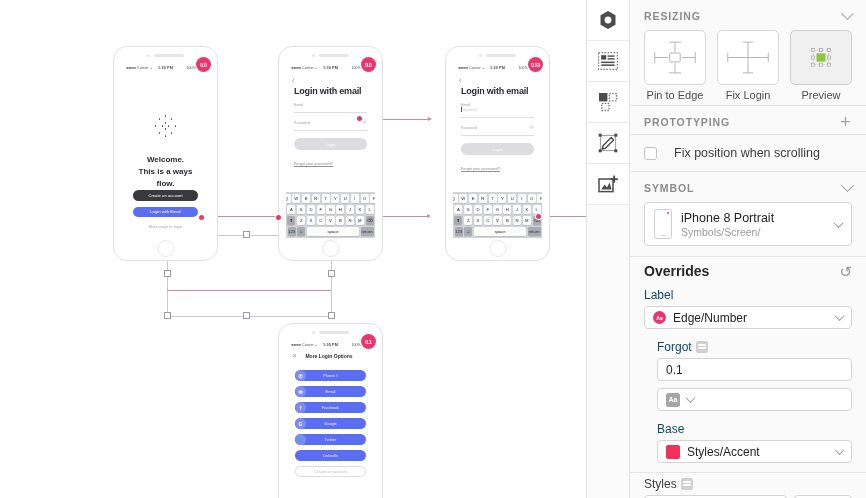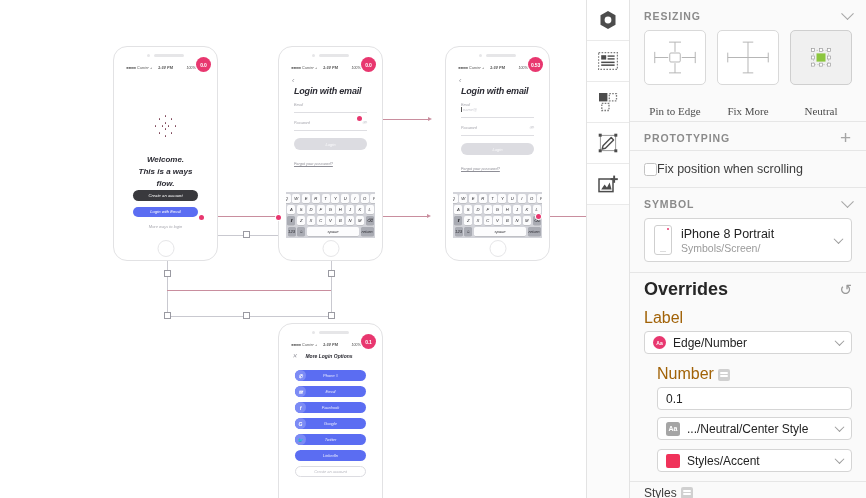--- a/index.html
+++ b/index.html
@@ -30,21 +30,21 @@
     border-radius:14px;
   }
   .phone .notch-bar {
     position:absolute; top:6px; left:0; right:0; height:4px;
     display:flex; align-items:center; justify-content:center; gap:4px;
   }
   .notch-dot { width:3px; height:3px; border-radius:50%; background:#e6e6e8; }
   .notch-pill { width:30px; height:3px; border-radius:2px; background:#e6e6e8; }
   .screen {
     position:absolute; left:7px; right:7px; top:15px; bottom:22px;
-    background:#fff; overflow:hidden;font-style:italic;
+    background:#fff; overflow:hidden;
   }
   .homebtn {
     position:absolute; left:50%; transform:translateX(-50%);
     bottom:3px; width:17px; height:17px; border-radius:50%;
     border:1px solid #e6e6e8;
   }
 
   
   .statusbar {
     position:relative; height:11px;
@@ -179,47 +179,47 @@
   .plus { font-size:19px; color:#a6a6a6; line-height:10px; font-weight:300;}
   .divider { height:1px; background:#e6e6e6; margin:0; }
 
   .resize-row { display:flex; gap:11px; padding:2px 14px 4px; }
   .resize-item { flex:1; text-align:center; }
   .resize-box {
     height:55px; border:1px solid #d9d9d9; border-radius:5px; background:#fff;
     position:relative; overflow:hidden;
   }
   .resize-box.sel { background:#f0f0f0; border-color:#cfcfcf;}
-  .resize-cap { font-size:11px; color:#4c4c4c; margin-top:20px;font-family:Liberation Serif, serif; }
-
-  .checkrow { display:flex; align-items:center; gap:0; padding:11px 14px; }
+  .resize-cap { font-size:11px; color:#4c4c4c; margin-top:4px; }
+
+  .checkrow { display:flex; align-items:center; gap:17px; padding:11px 14px; }
   .chk { width:13px;height:13px;border:1px solid #c3c3c3;border-radius:2.5px;background:#fff;}
   .checkrow span { font-size:12.5px; color:#3c3c3c; }
 
   .symbol-field {
     margin:2px 14px 10px; height:44px; background:#fff;
     border:1px solid #d5d5d5; border-radius:4px;
     display:flex; align-items:center; padding:0 9px; gap:9px;
   }
   .sym-thumb {
     width:18px;height:30px;border:1.2px solid #cfcfcf;border-radius:3px;
     background:#fff; position:relative; flex:0 0 18px;
   }
   .sym-thumb::after{content:"";position:absolute;left:50%;transform:translateX(-50%);bottom:2px;width:6px;height:1px;background:#dcdcdc;}
   .sym-thumb .rd{position:absolute;top:2px;right:2px;width:2px;height:2px;border-radius:50%;background:#e8376f;}
   .sym-txt { flex:1; }
   .sym-name { font-size:12.5px; color:#232323; }
   .sym-sub { font-size:10.5px; color:#9a9a9a; margin-top:1px;}
   .mini-chev { width:7px;height:7px;border-right:1.3px solid #9b9b9b;border-bottom:1.3px solid #9b9b9b;transform:rotate(45deg) translate(-1px,-1px);}
 
   .ov-head { display:flex;align-items:center;padding:6px 14px 7px; }
-  .ov-head b { font-size:18px; color:#262626; font-weight:bold; flex:1;}
+  .ov-head b { font-size:14px; color:#262626; font-weight:bold; flex:1;}
   .reset-ico { font-size:15px; color:#9a9a9a; line-height:1; }
 
-  .ov-label { padding:2px 14px 4px; font-size:16px; color:#a16207; }
+  .ov-label { padding:2px 14px 4px; font-size:12px; color:#0c4a6e; }
   .ov-label.ind { padding-left:27px; }
   .sel-box {
     margin:0 14px 9px; height:23px; background:#fff; border:1px solid #d5d5d5;
     border-radius:4px; display:flex; align-items:center; padding:0 8px; gap:7px;
   }
   .sel-box.ind { margin-left:27px; }
   .sel-box .txt { flex:1; font-size:12px; color:#232323; }
   .sw-round { width:13px;height:13px;border-radius:50%;background:#e8376f;flex:0 0 13px; display:flex;align-items:center;justify-content:center;color:#fff;font-size:5px;font-weight:bold;}
   .sw-sq { width:14px;height:14px;border-radius:2px;background:#f0325a;flex:0 0 14px;}
   .sw-aa { width:14px;height:14px;border-radius:2.5px;background:#a5a5a5;flex:0 0 14px;display:flex;align-items:center;justify-content:center;color:#fff;font-size:7px;font-weight:bold;}
@@ -615,40 +615,40 @@
         <div class="resize-box">
           <svg width="100%" height="100%" viewBox="0 0 80 55">
             <line x1="40" y1="7" x2="40" y2="48" stroke="#b4b4b4" stroke-width="1.3"></line>
             <line x1="33" y1="7" x2="47" y2="7" stroke="#b4b4b4" stroke-width="1.3"></line>
             <line x1="33" y1="48" x2="47" y2="48" stroke="#b4b4b4" stroke-width="1.3"></line>
             <line x1="13" y1="27.5" x2="67" y2="27.5" stroke="#b4b4b4" stroke-width="1.3"></line>
             <line x1="13" y1="21" x2="13" y2="34" stroke="#b4b4b4" stroke-width="1.3"></line>
             <line x1="67" y1="21" x2="67" y2="34" stroke="#b4b4b4" stroke-width="1.3"></line>
           </svg>
         </div>
-        <div class="resize-cap">Fix More</div>
+        <div class="resize-cap">Fix Login</div>
       </div>
       <div class="resize-item">
         <div class="resize-box sel">
           <svg width="100%" height="100%" viewBox="0 0 80 55">
             <rect x="30" y="18" width="20" height="19" fill="none" stroke="#b9b9b9" stroke-width="1" stroke-dasharray="2 2"></rect>
             <rect x="34" y="22" width="12" height="11" fill="#8cc63f"></rect>
             <g fill="#fff" stroke="#9a9a9a" stroke-width="0.9">
               <rect x="27.5" y="15.5" width="4" height="4"></rect>
                 <rect x="38" y="15.5" width="4" height="4"></rect>
                 <rect x="48.5" y="15.5" width="4" height="4"></rect>
               <rect x="27.5" y="25.5" width="4" height="4"></rect>
                 <rect x="48.5" y="25.5" width="4" height="4"></rect>
               <rect x="27.5" y="35" width="4" height="4"></rect>
                 <rect x="38" y="35" width="4" height="4"></rect>
                 <rect x="48.5" y="35" width="4" height="4"></rect>
             </g>
           </svg>
         </div>
-        <div class="resize-cap">Neutral</div>
+        <div class="resize-cap">Preview</div>
       </div>
     </div>
 
     <div class="divider"></div>
 
     <div class="sec-head">
       <span>PROTOTYPING</span>
       <span class="sp"></span>
       <span class="plus">+</span>
     </div>
@@ -685,29 +685,29 @@
     </div>
 
     <div class="ov-label">Label</div>
     <div class="sel-box">
       <span class="sw-round">Aa</span>
       <span class="txt">Edge/Number</span>
       <span class="mini-chev"></span>
     </div>
 
     <div class="ov-label ind">
-      <span>Number</span><span class="lyr-ico"></span>
+      <span>Forgot</span><span class="lyr-ico"></span>
     </div>
     <div class="inp-box">0.1</div>
     <div class="sel-box ind">
       <span class="sw-aa">Aa</span>
-      <span class="txt">.../Neutral/Center Style</span>
       <span class="mini-chev"></span>
     </div>
 
+    <div class="ov-label ind">Base</div>
     <div class="sel-box ind">
       <span class="sw-sq"></span>
       <span class="txt">Styles/Accent</span>
       <span class="mini-chev"></span>
     </div>
 
     <div class="divider"></div>
 
     <div class="screen-row">
       <span>Styles</span>

